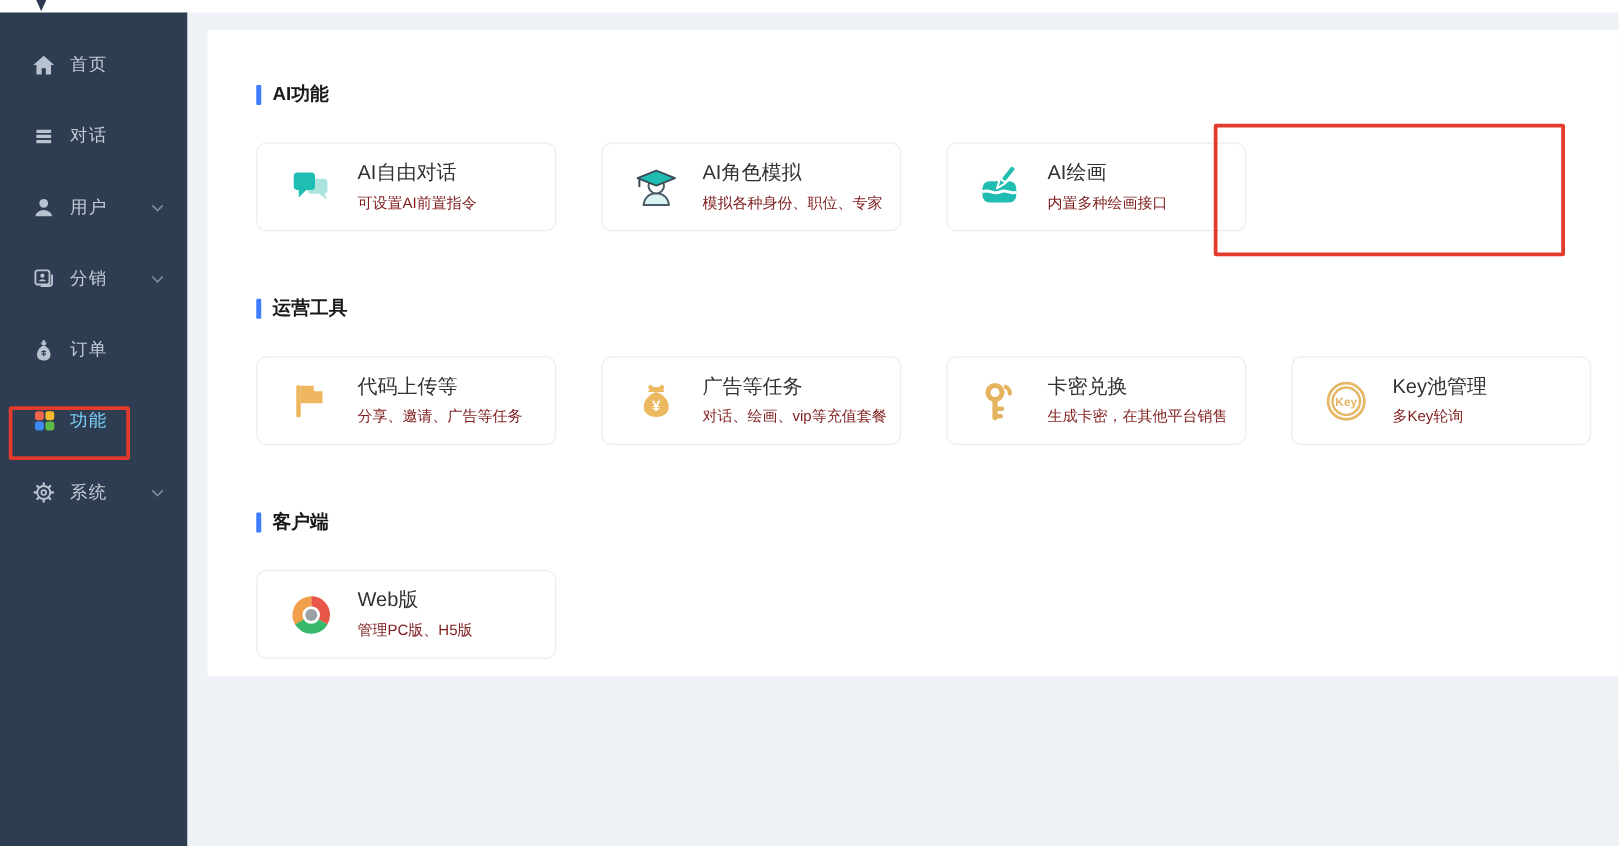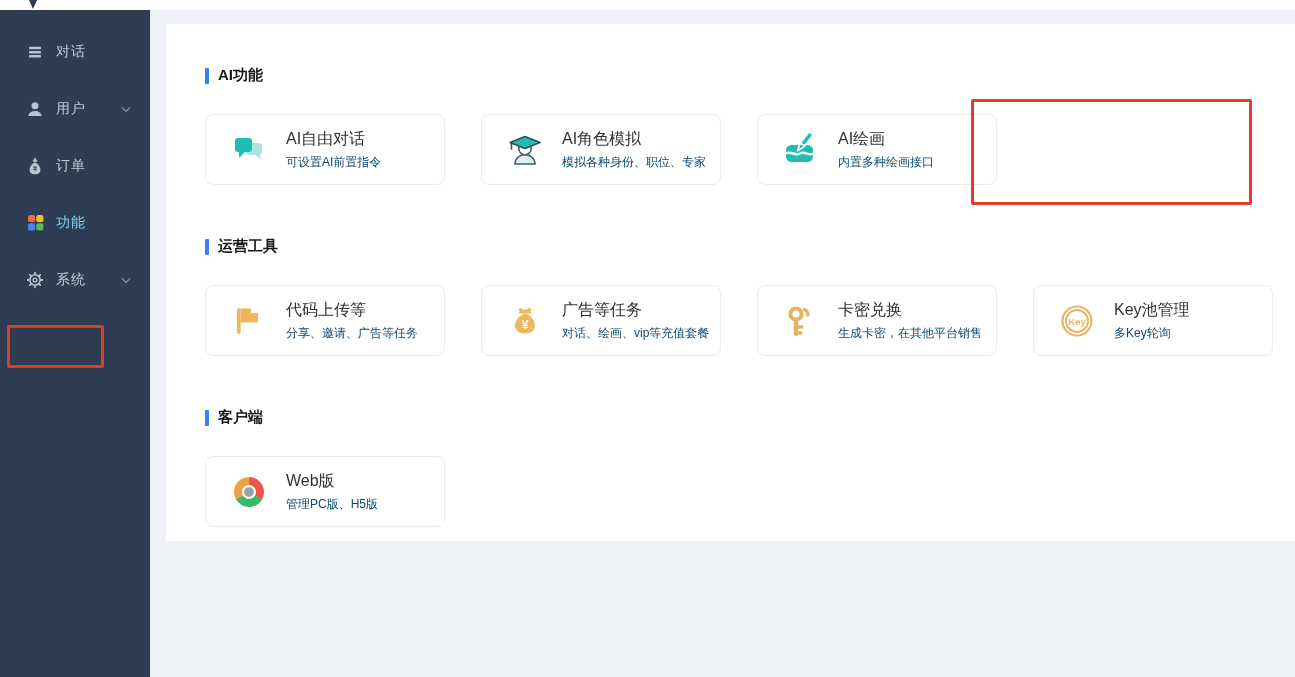--- a/index.html
+++ b/index.html
@@ -45,36 +45,44 @@
   .card-row { display:flex; gap:36px; margin-bottom:52px; }
   .feature-card {
     width:240px; height:71px; background:#fff;
     border:1px solid #ebedf0; border-radius:8px;
     display:flex; align-items:center; padding-left:25px; cursor:pointer;
   }
   .feature-card.hovered { background:#f3f4f6; border-color:#e4e7ea; }
   .card-icon { width:36px; height:36px; flex:0 0 36px; }
   .card-text { margin-left:19px; }
   .card-title { font-size:16px; color:#303133; line-height:20px; }
-  .card-sub { font-size:12px; color:#0c4a6e; margin-top:5px; white-space:nowrap; }
+  .card-sub { font-size:12px; color:#7f1d1d; margin-top:5px; white-space:nowrap; }
 
   
   .annotation { position:absolute; border:3px solid #e23b2c; border-radius:2px; pointer-events:none; }
   .anno-feature { left:7px; top:325px; width:97px; height:43px; }
   .anno-draw { left:971px; top:99px; width:281px; height:106px; }
 </style>
 </head>
 <body>
 
 <svg class="cursor-artifact" viewBox="0 0 12 9">
   <polygon points="2,0 10,0 6,9" fill="#2b3850"></polygon>
 </svg>
 
 <nav class="sidebar">
 
+  <div class="side-item">
+    <span class="s-icon">
+      <svg width="20" height="20" viewBox="0 0 24 24">
+          <path d="M12 3 L22 12 H19 V21 H14 V15 H10 V21 H5 V12 H2 Z" fill="#b9c2cf"></path>
+        </svg>
+    </span>
+    <span class="s-label">首页</span>
+  </div>
 
   <div class="side-item">
     <span class="s-icon">
       <svg width="18" height="18" viewBox="0 0 24 24">
         <rect x="4" y="5" width="16" height="3.4" rx="1" fill="#b9c2cf"></rect>
         <rect x="4" y="10.5" width="16" height="3.4" rx="1" fill="#b9c2cf"></rect>
         <rect x="4" y="16" width="16" height="3.4" rx="1" fill="#b9c2cf"></rect>
       </svg>
     </span>
     <span class="s-label">对话</span>
@@ -88,20 +96,36 @@
       </svg>
     </span>
     <span class="s-label">用户</span>
     <span class="chev">
       <svg width="12" height="10" viewBox="0 0 14 12">
           <polyline points="2,4 7,9 12,4" fill="none" stroke="#7d8a9c" stroke-width="1.6"></polyline>
         </svg>
     </span>
   </div>
 
+  <div class="side-item">
+    <span class="s-icon">
+      <svg width="20" height="20" viewBox="0 0 24 24">
+        <path d="M20 8 v8 a3 3 0 0 1 -3 3 h-8" fill="none" stroke="#b9c2cf" stroke-width="1.8"></path>
+        <rect x="4" y="4" width="13.5" height="13.5" rx="2" fill="none" stroke="#b9c2cf" stroke-width="1.8"></rect>
+        <circle cx="10.7" cy="9" r="2" fill="#b9c2cf"></circle>
+        <path d="M7.2 14.5 a3.6 2.6 0 0 1 7 0" fill="#b9c2cf"></path>
+      </svg>
+    </span>
+    <span class="s-label">分销</span>
+    <span class="chev">
+      <svg width="12" height="10" viewBox="0 0 14 12">
+          <polyline points="2,4 7,9 12,4" fill="none" stroke="#7d8a9c" stroke-width="1.6"></polyline>
+        </svg>
+    </span>
+  </div>
 
   <div class="side-item">
     <span class="s-icon">
       <svg width="20" height="20" viewBox="0 0 24 24">
         <path d="M9.2 4.5 h5.6 l-1 2.6 h-3.6 Z" fill="#b9c2cf"></path>
         <circle cx="12" cy="3.8" r="1.3" fill="#b9c2cf"></circle>
         <path d="M12 7.5 C7.5 9.5 5.5 13.5 5.5 16.5 C5.5 20 8.3 22 12 22 C15.7 22 18.5 20 18.5 16.5 C18.5 13.5 16.5 9.5 12 7.5 Z" fill="#b9c2cf"></path>
         <path d="M12 12 v6 M9.8 13.5 h4.4 M9.8 16 h4.4" stroke="#2f3d52" stroke-width="1.1"></path>
       </svg>
     </span>

